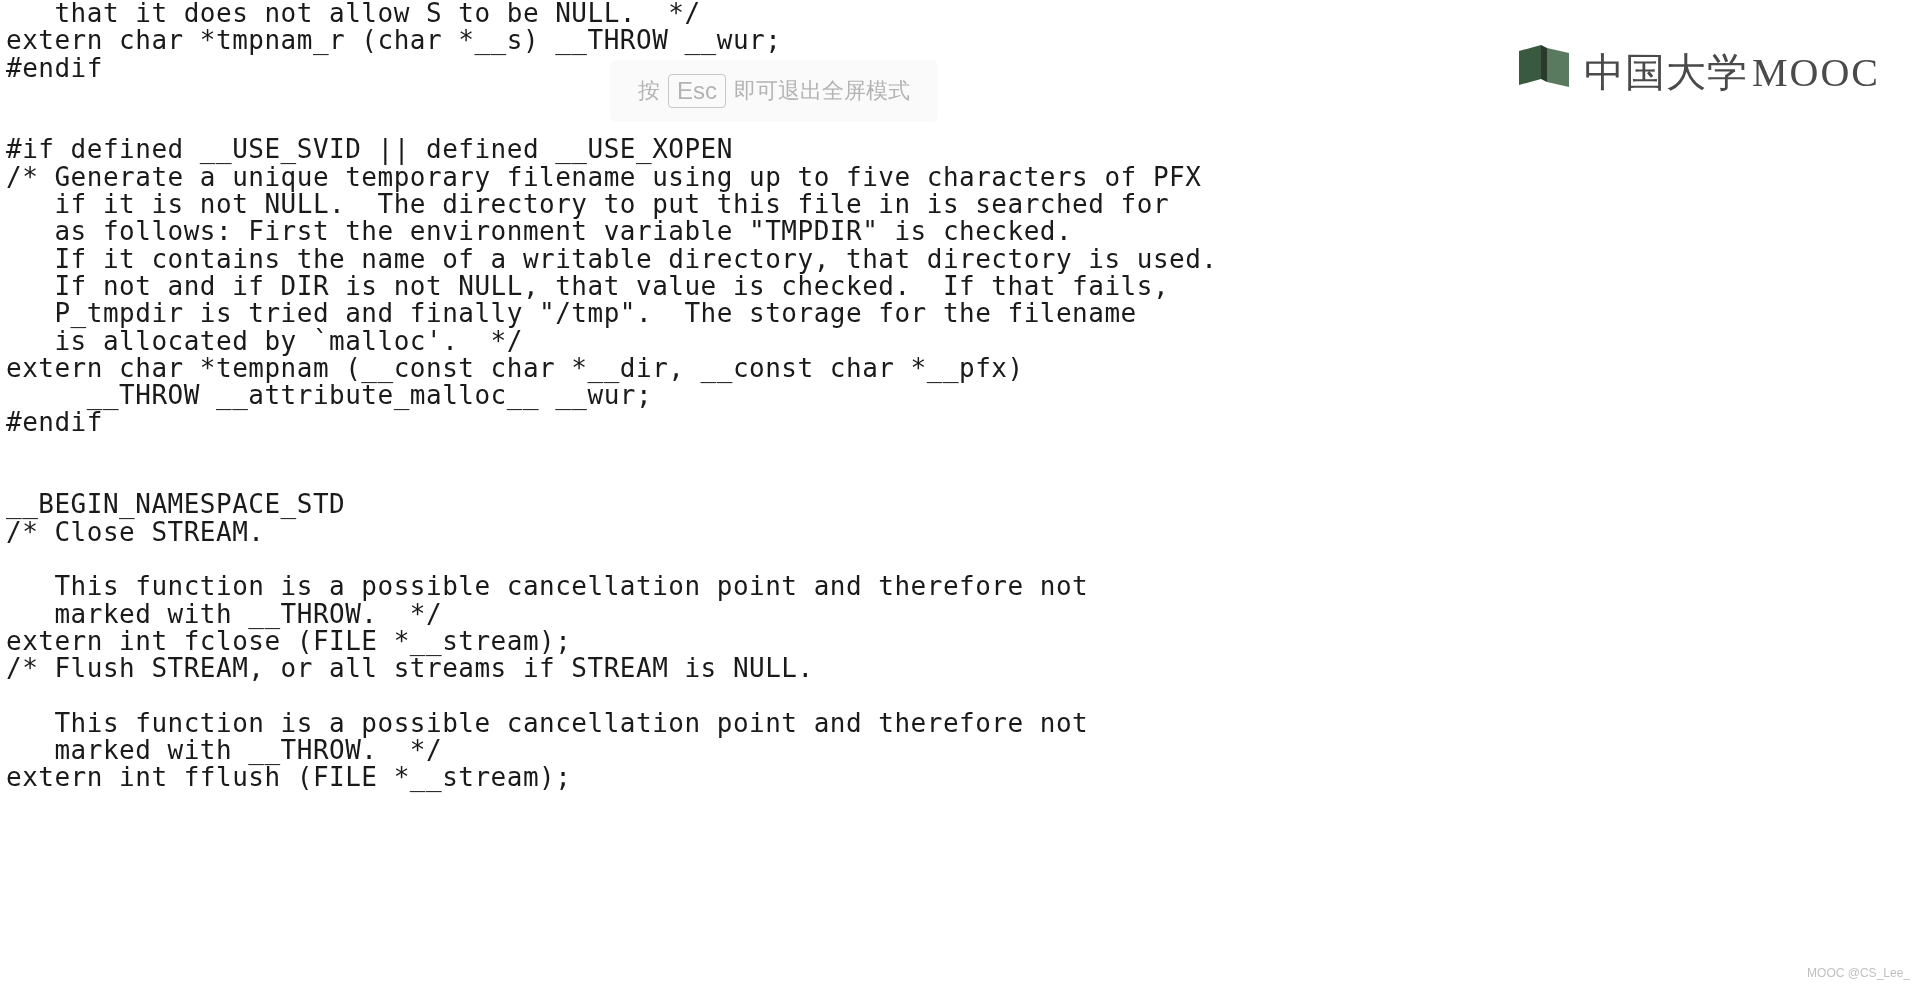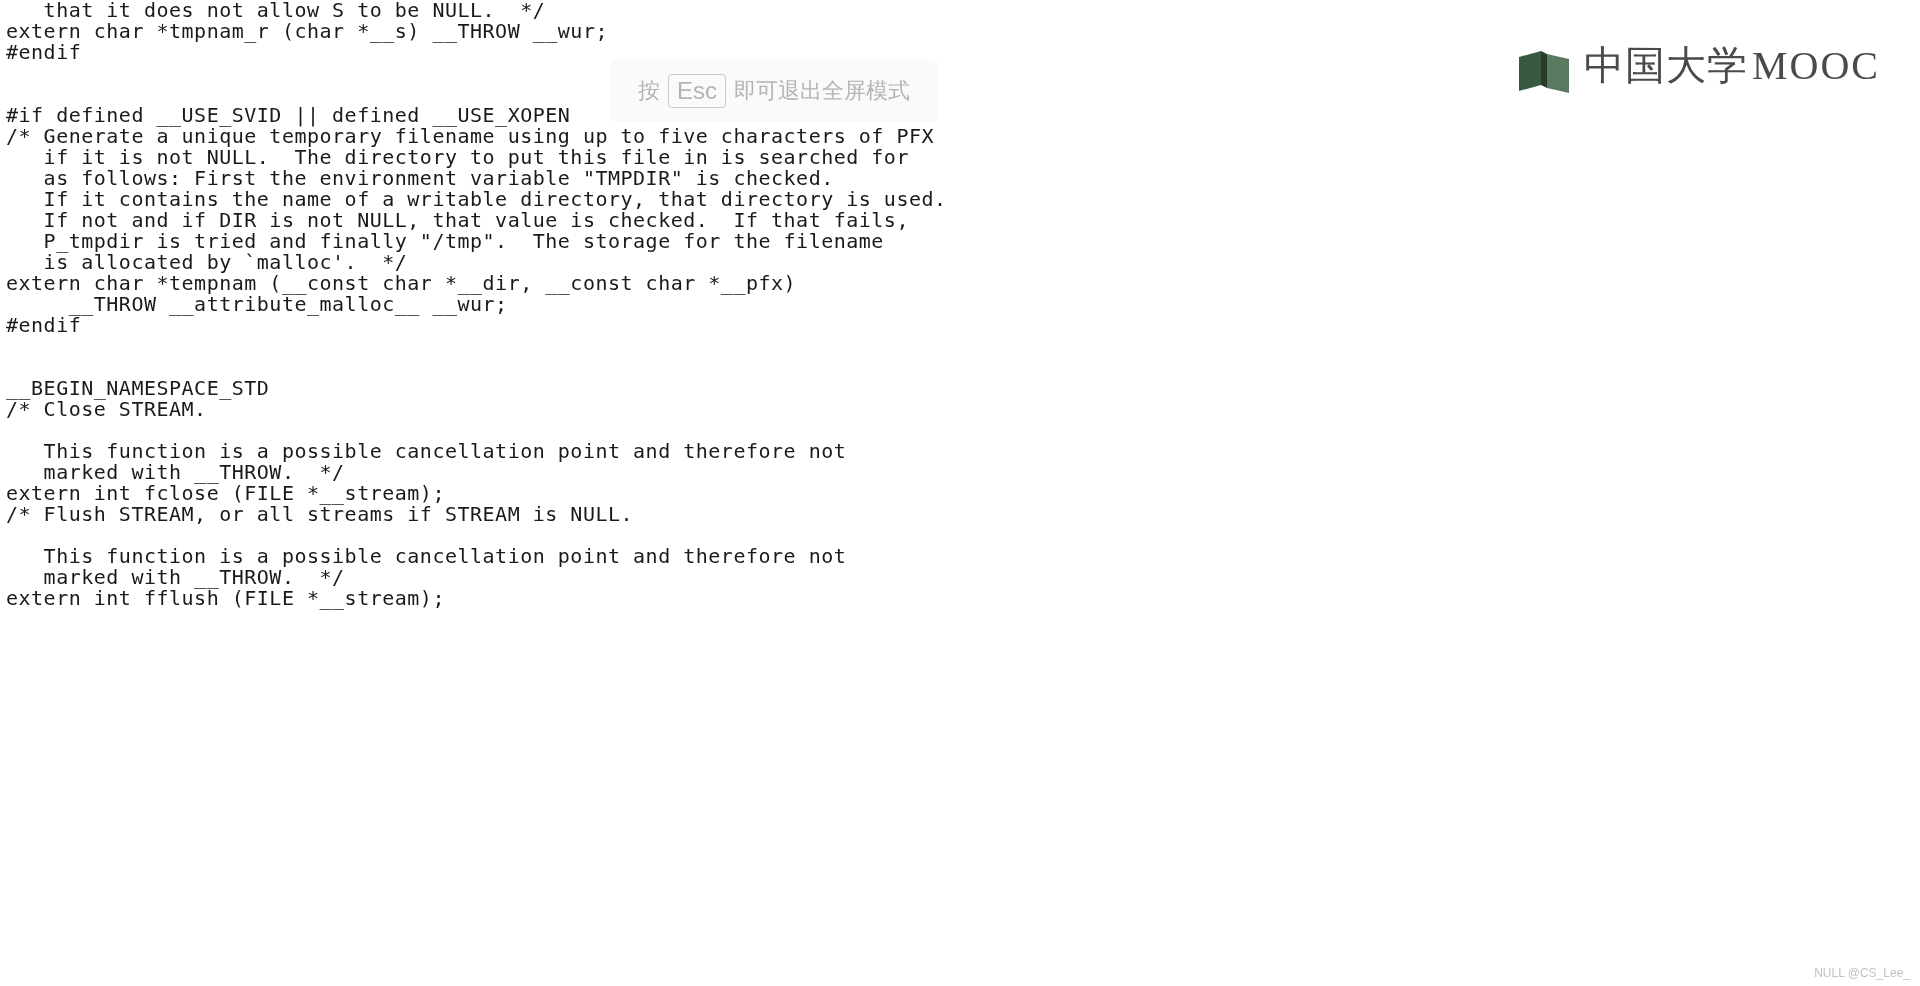--- a/index.html
+++ b/index.html
@@ -6,21 +6,21 @@
     body {
       background: #ffffff;
       font-family: "Consolas", "Monaco", "Courier New", monospace;
       width: 1920px;
       height: 986px;
       position: relative;
       overflow: hidden;
     }
     .code-area {
       padding: 0 6px;
-      font-size: 20px;
+      font-size: 26px;
       line-height: 1.05;
       white-space: pre;
       color: #1a1a1a;
       font-weight: 500;
       letter-spacing: 0.5px;
     }
     .overlay-hint {
       position: absolute;
       top: 60px;
       left: 610px;
@@ -35,24 +35,24 @@
       gap: 8px;
     }
     .overlay-hint .keycap {
       border: 1px solid rgba(150,150,150,0.5);
       border-radius: 4px;
       padding: 2px 8px;
       font-size: 24px;
     }
     .logo-area {
       position: absolute;
-      top: 38px;
+      top: 45px;
       right: 40px;
       display: flex;
-      align-items: flex-end;
+      align-items: flex-start;
       gap: 10px;
     }
     .logo-icon {
       width: 55px;
       height: 42px;
       position: relative;
     }
     .logo-icon svg { display: block; }
     .logo-text {
       font-family: "Microsoft YaHei", "PingFang SC", sans-serif;
@@ -124,13 +124,13 @@
       <path d="M22 0 L28 3 L28 37 L22 34 Z" fill="#2a3a2c"></path>
       <path d="M28 3 L50 8 L50 42 L28 37 Z" fill="#5a7a60"></path>
     </svg>
   </span>
   <span class="logo-text">
     <span>中国大学</span>
     <span class="mooc">MOOC</span>
   </span>
 </div>
 
-<div class="watermark">NULL @CS_Lee_</div>
+<div class="watermark">MOOC @CS_Lee_</div>
 
 </body></html>

